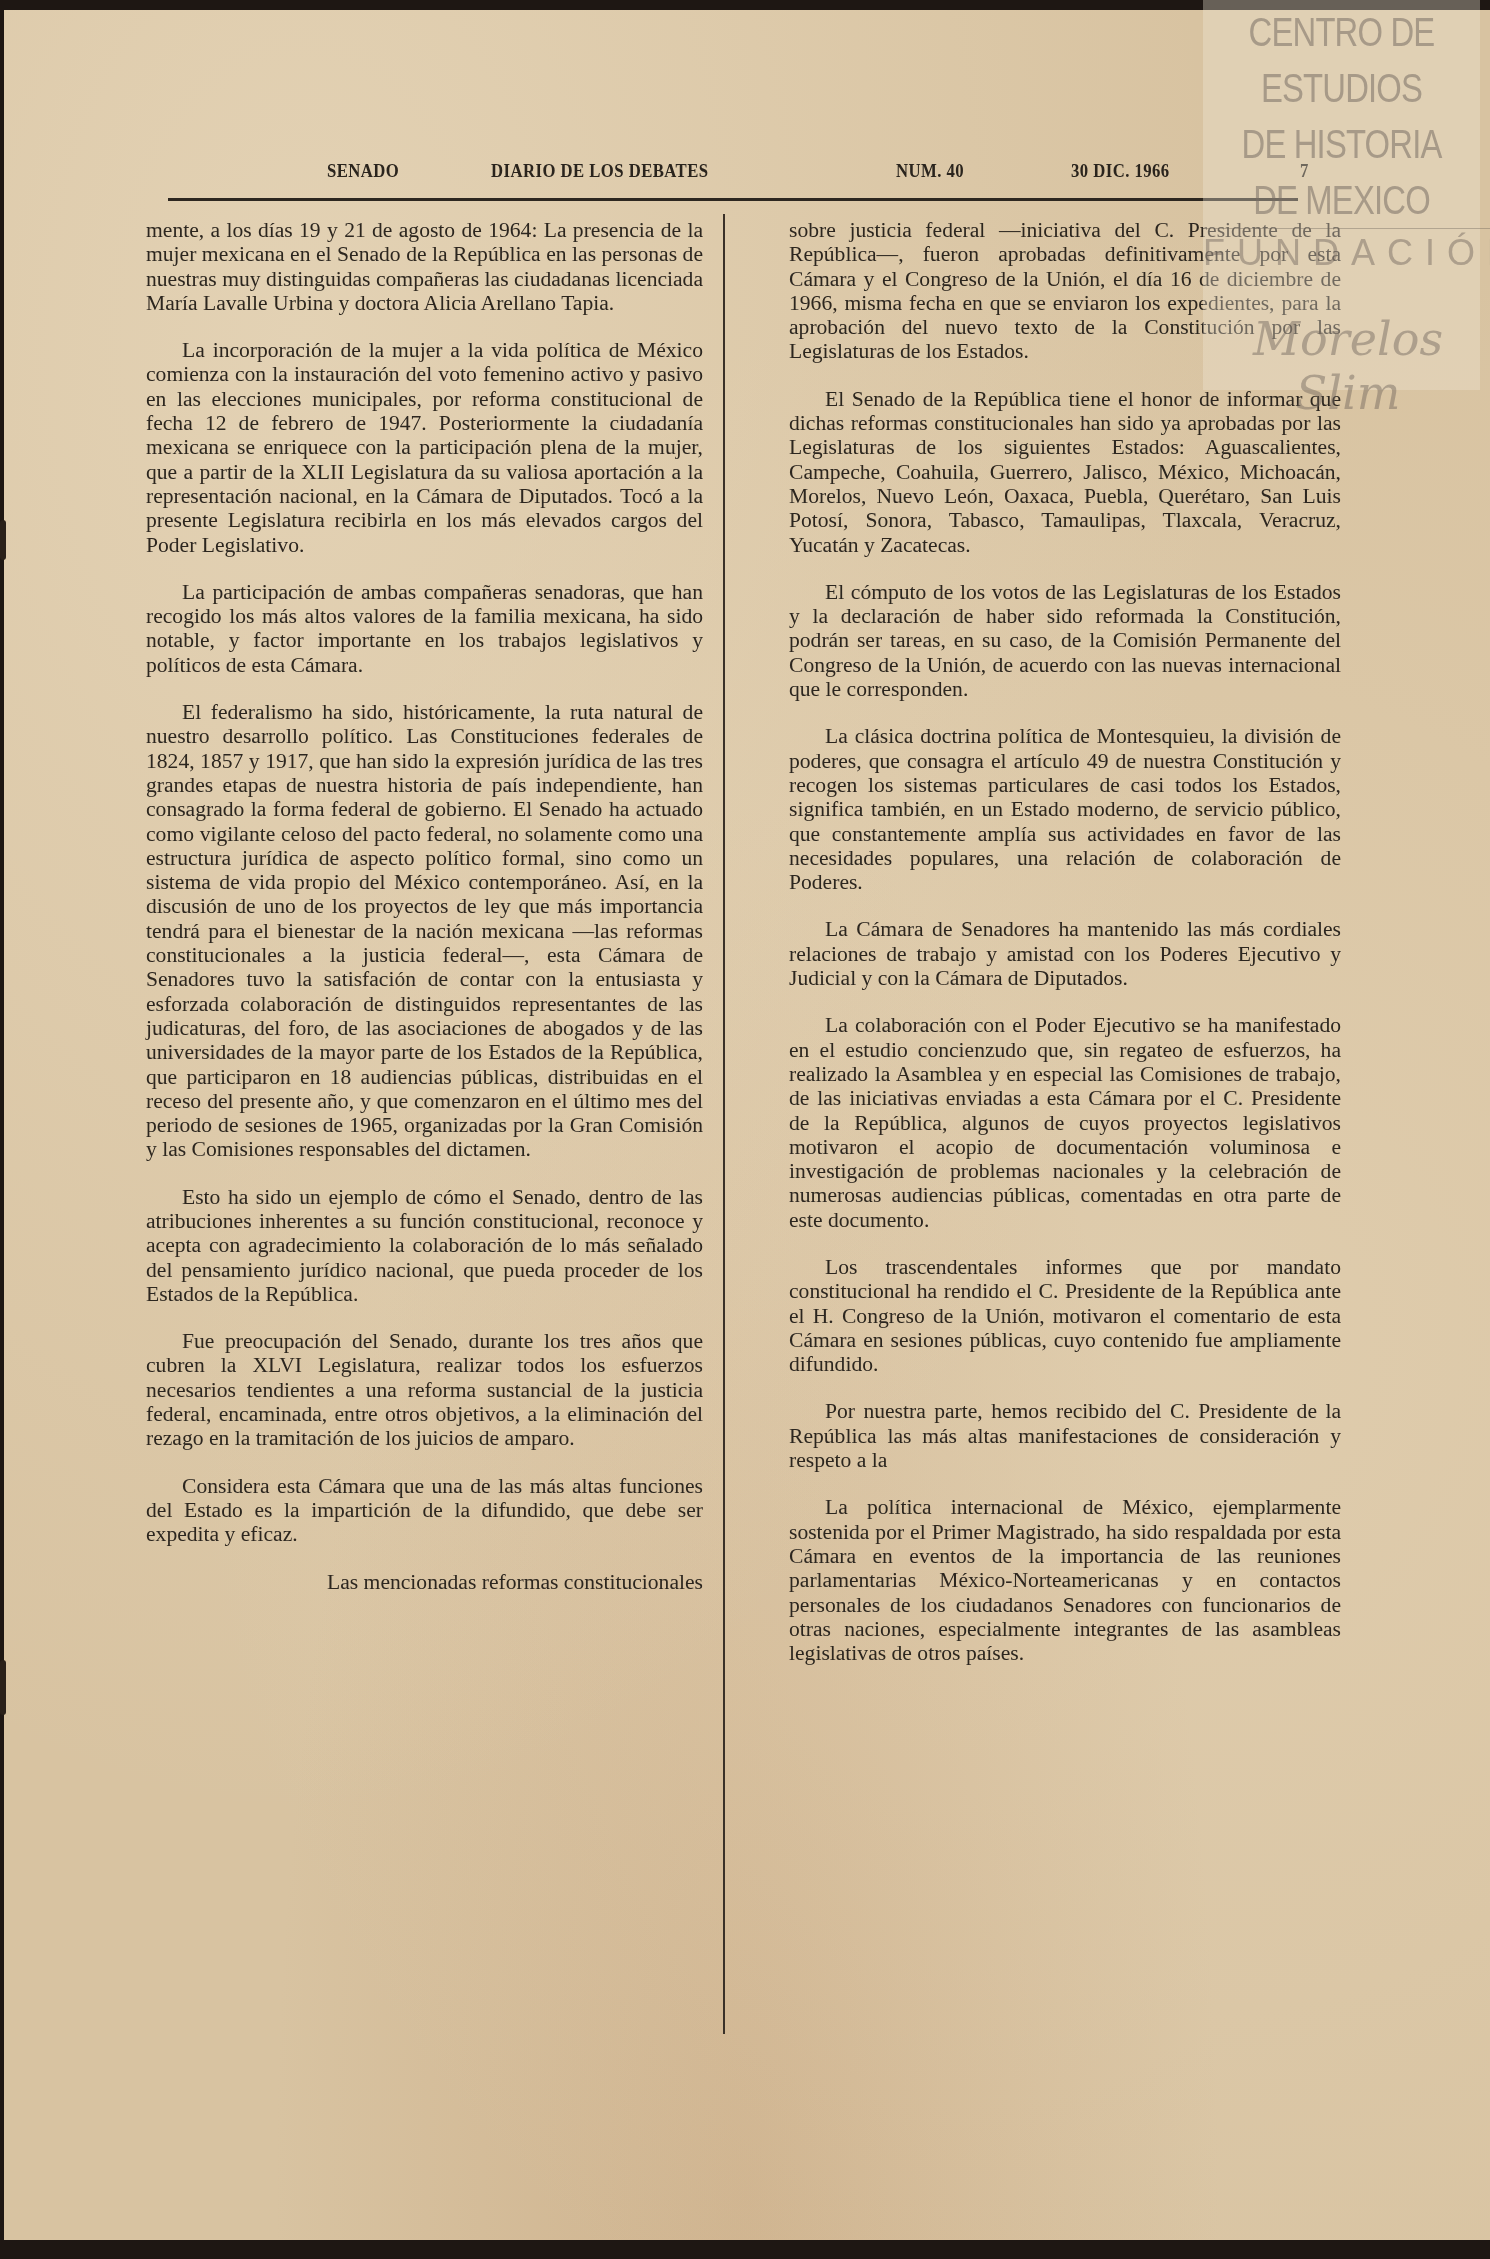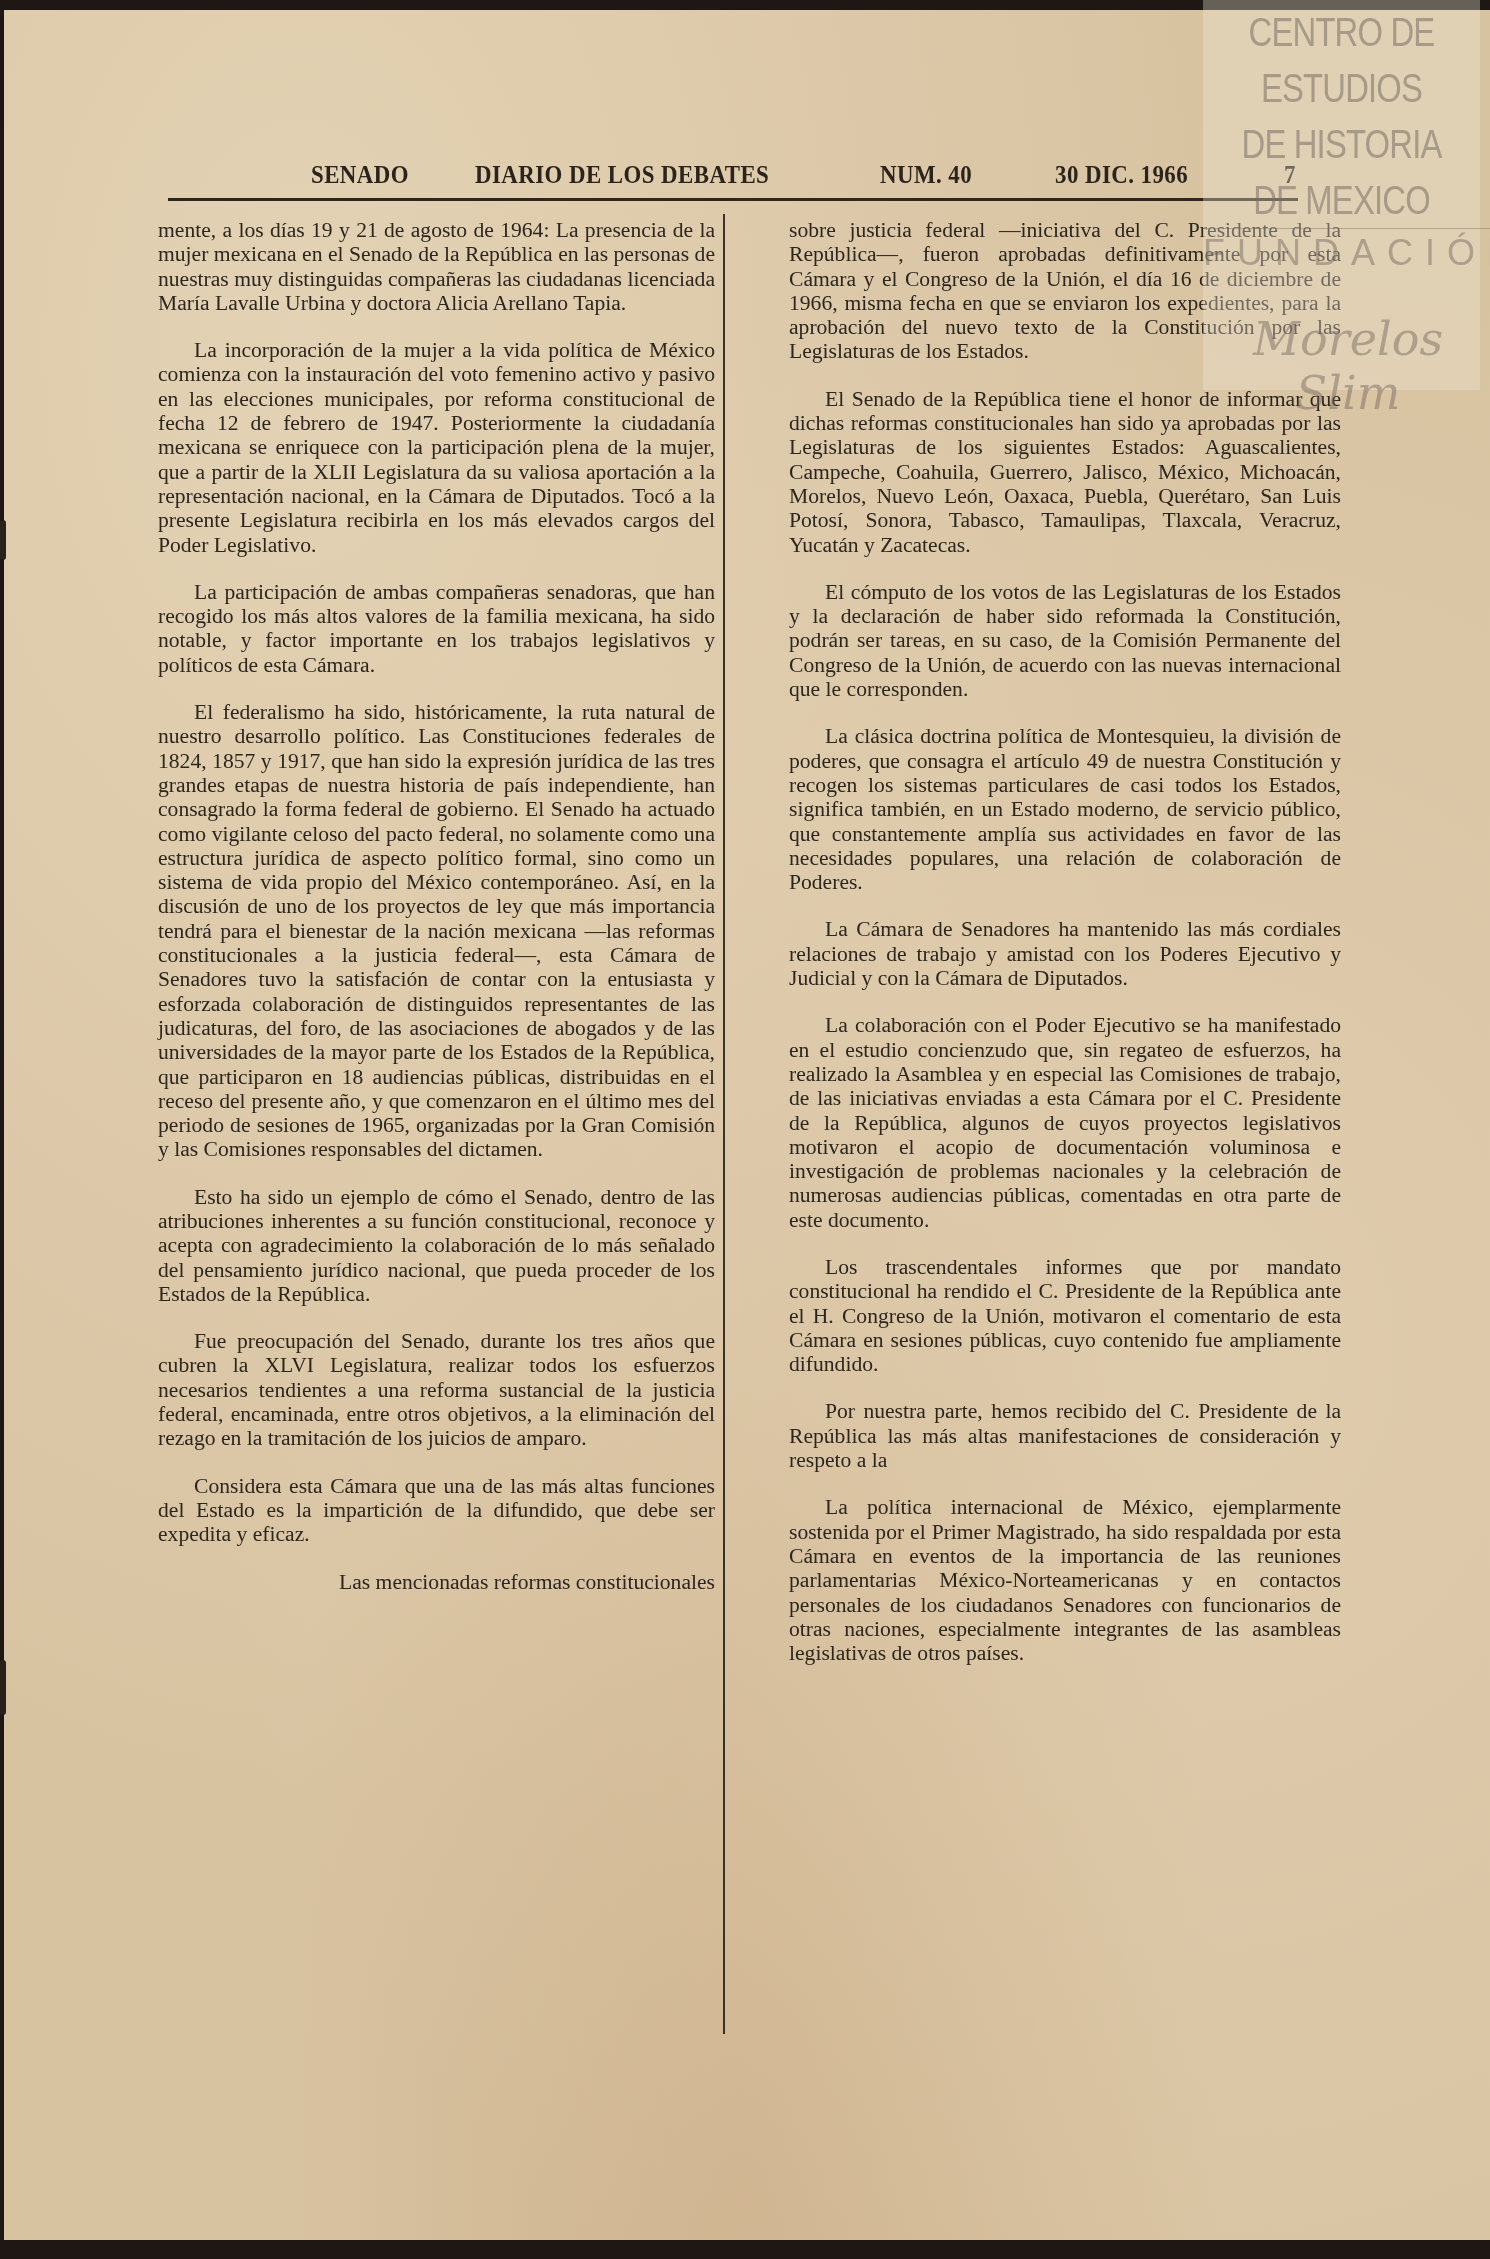--- a/index.html
+++ b/index.html
@@ -10,44 +10,44 @@
   }
   .page {
     position: absolute; left: 4px; top: 10px; width: 1486px; height: 2230px;
     background: #d8c3a1;
     background-image:
       radial-gradient(ellipse at 20% 15%, rgba(236,222,196,0.55), rgba(236,222,196,0) 55%),
       radial-gradient(ellipse at 80% 60%, rgba(232,216,188,0.45), rgba(232,216,188,0) 60%),
       radial-gradient(ellipse at 50% 98%, rgba(196,160,120,0.45), rgba(196,160,120,0) 45%);
   }
   .header {
-    position: absolute; top: 160px; left: 0; width: 1322px; height: 40px;
+    position: absolute; top: 160px; left: 16px; width: 1322px; height: 40px;
     font-family: "Liberation Serif", serif; font-weight: bold;
-    font-size: 26px; color: #2a241d; letter-spacing: 0.5px;
+    font-size: 19px; color: #2a241d; letter-spacing: 0.5px;
   }
   .header span { position: absolute; top: 0; white-space: nowrap; transform: scaleX(0.88); transform-origin: left top; }
   .h-senado { left: 311px; }
   .h-diario { left: 475px; }
   .h-num { left: 880px; }
   .h-date { left: 1055px; }
   .h-page { left: 1284px; }
   .header-rule {
     position: absolute; top: 198px; left: 168px; width: 1130px; height: 3px;
     background: #2d2720;
   }
   .col-rule {
     position: absolute; top: 214px; left: 723px; width: 2px; height: 1820px;
     background: #3a3128;
   }
   .col {
     position: absolute; top: 218px; width: 557px;
     font-size: 21.6px; line-height: 24.3px; color: #2c261f;
     text-align: justify; hyphens: manual;
   }
-  .col-left { left: 158px; }
+  .col-left { left: 146px; }
   .col-right { left: 741px; width: 552px; margin-left: 48px; }
   .col p { margin: 0 0 23px 0; text-indent: 36px; }
   .col p.cont { text-indent: 0; }
   .watermark {
     position: absolute; left: 1203px; top: 0; width: 277px; height: 390px;
     background: rgba(240,232,215,0.35);
     color: rgba(120,110,100,0.55);
     font-family: "Liberation Sans", sans-serif;
     text-align: center;
   }

